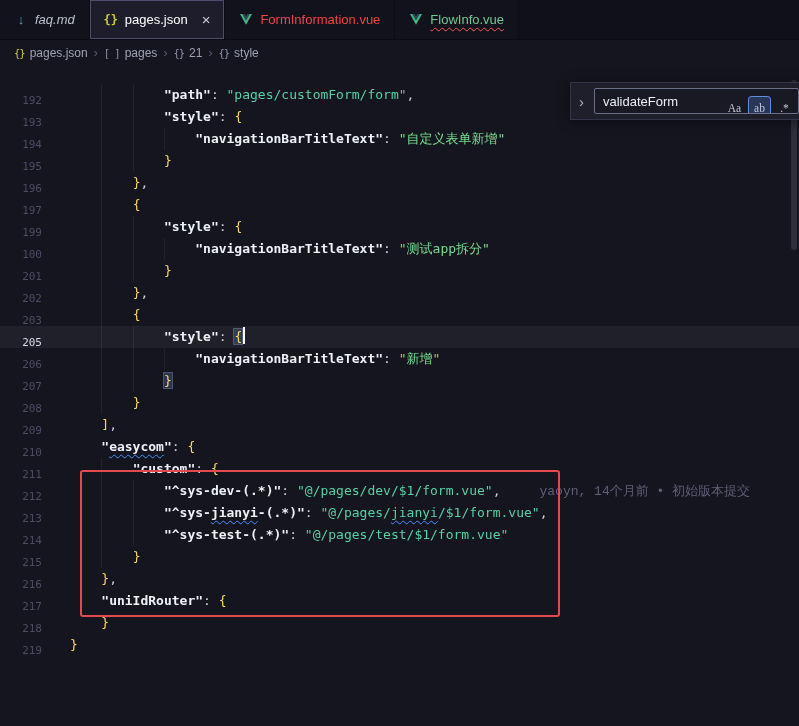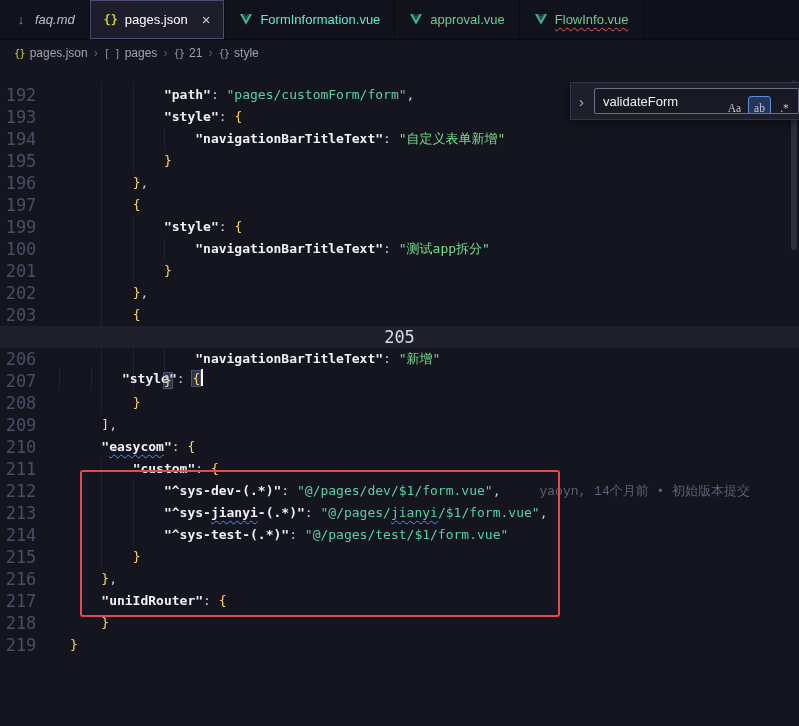--- a/index.html
+++ b/index.html
@@ -38,23 +38,23 @@
     background: #15151f; gap: 3px;
   }
   .crumb { display: flex; align-items: center; gap: 5px; }
   .cicon { font-family: "DejaVu Sans Mono", monospace; font-size: 10.5px; color: #8f94ad; letter-spacing: -1px; }
   .cicon.gold { color: #cbcb41; }
   .csep { color: #5d5d75; margin: 0 3px; }
   
   .editor { position: absolute; top: 66px; left: 0; right: 0; bottom: 0; background: #15151f; }
   .code { padding-top: 18px; font-family: "DejaVu Sans Mono", monospace; font-size: 13px; }
   .line { display: flex; height: 22px; line-height: 22px; position: relative; }
-  .line.cur { background: rgba(255,255,255,.05); flex-direction: column; }
+  .line.cur { background: rgba(255,255,255,.05); }
   .line.cur .ln { color: #d6d9ea; }
-  .ln { flex: 0 0 42px; text-align: center; color: #4c4c67; font-size: 17px; }
+  .ln { flex: 0 0 42px; text-align: right; color: #4c4c67; font-size: 11px; margin-top: 6px; }
   .txt { position: relative; padding-left: 28px; white-space: pre; }
   .guide { position: absolute; top: 0; bottom: 0; width: 1px; background: rgba(255,255,255,.06); }
   
   .ws {}
   .key  { color: #eef1f8; font-weight: 600; }
   .sp   { color: #ccd2df; }
   .str  { color: #58d1a5; }
   .strc { color: #77df8d; }
   .b    { color: #ffd76a; }
   .bm   { background: rgba(96,128,192,.30); box-shadow: 0 0 0 1px rgba(150,170,220,.42); }
@@ -106,30 +106,21 @@
         <span class="tlabel" style="color:#ffffff">pages.json</span>
         <span class="tclose">×</span>
       </div>
       <div class="tab">
         <span class="ticon">
           <svg width="12" height="11" viewBox="0 0 24 22">
             <path fill="#41b883" d="M0 0h4.8L12 12.6 19.2 0H24L12 21.6z"></path>
             <path fill="#34495e" d="M4.8 0h4.4L12 5.1 14.8 0h4.4L12 12.6z"></path>
           </svg>
         </span>
-        <span class="tlabel" style="color:#5eead4">FormInformation.vue</span>
-      </div>
-      <div class="tab">
-        <span class="ticon">
-          <svg width="12" height="11" viewBox="0 0 24 22">
-            <path fill="#41b883" d="M0 0h4.8L12 12.6 19.2 0H24L12 21.6z"></path>
-            <path fill="#34495e" d="M4.8 0h4.4L12 5.1 14.8 0h4.4L12 12.6z"></path>
-          </svg>
-        </span>
-        <span class="tlabel" style="color:#73c991">approval.vue</span>
+        <span class="tlabel" style="color:#ef4444">FormInformation.vue</span>
       </div>
       <div class="tab">
         <span class="ticon">
           <svg width="12" height="11" viewBox="0 0 24 22">
             <path fill="#41b883" d="M0 0h4.8L12 12.6 19.2 0H24L12 21.6z"></path>
             <path fill="#34495e" d="M4.8 0h4.4L12 5.1 14.8 0h4.4L12 12.6z"></path>
           </svg>
         </span>
         <span class="tlabel err" style="color:#73c991">FlowInfo.vue</span>
       </div>

